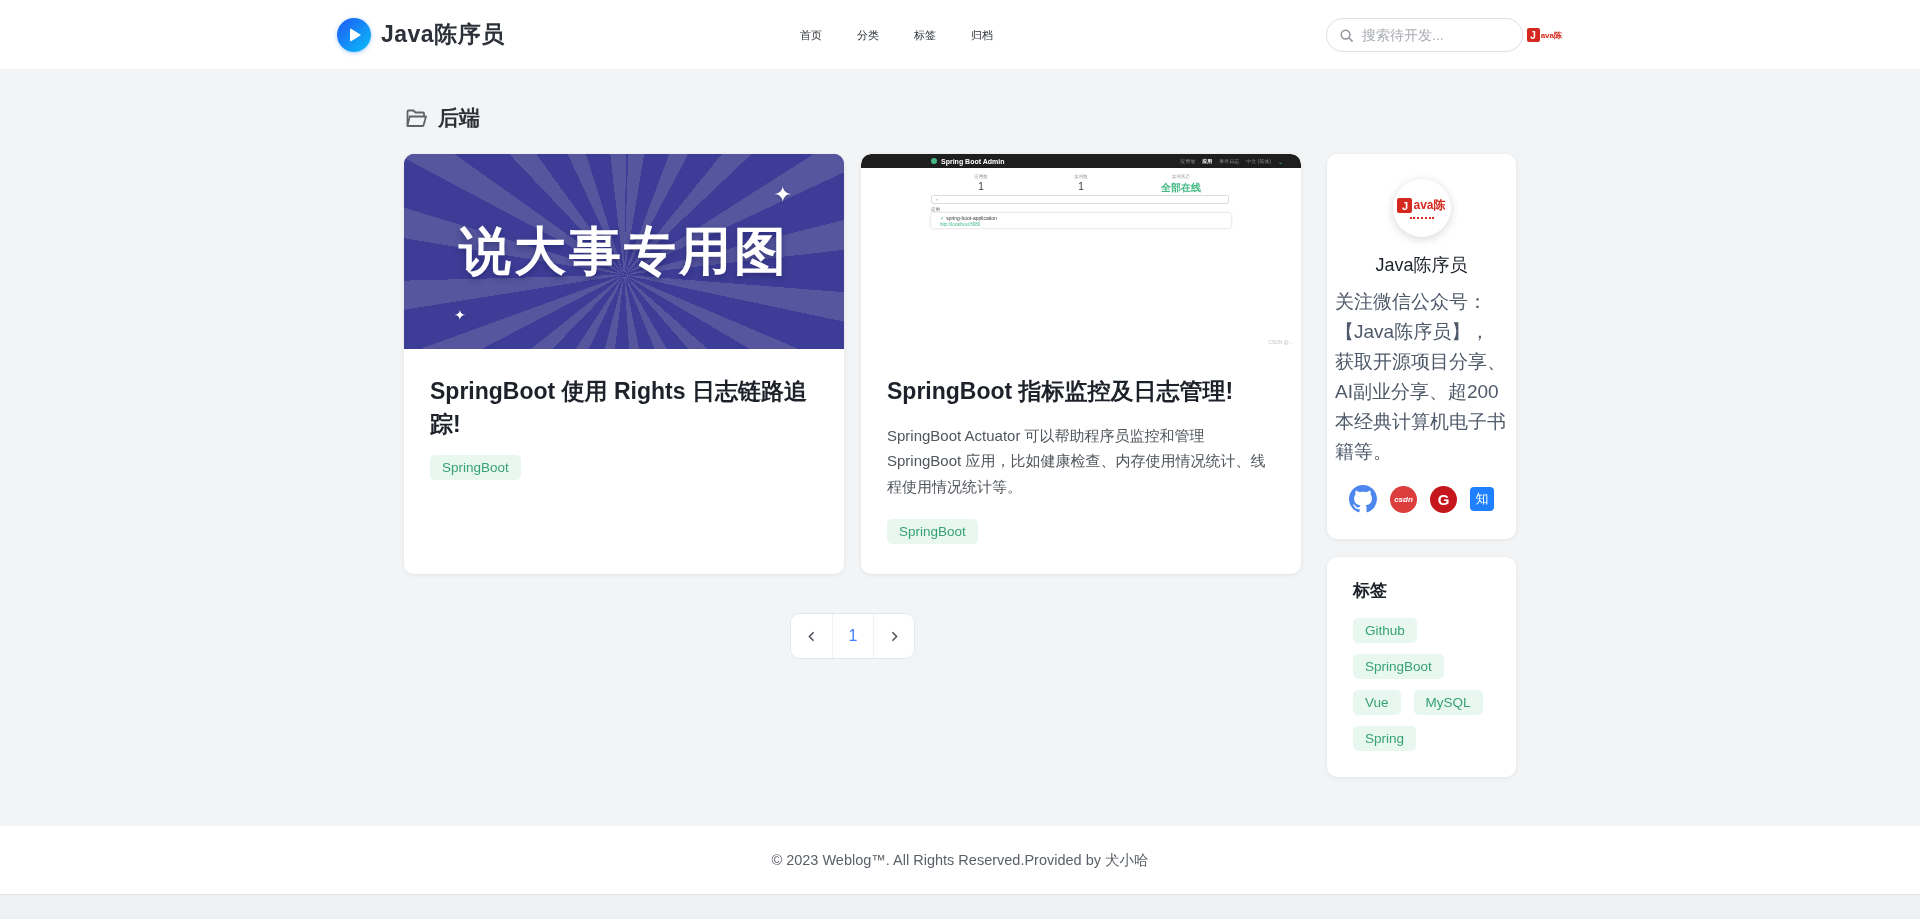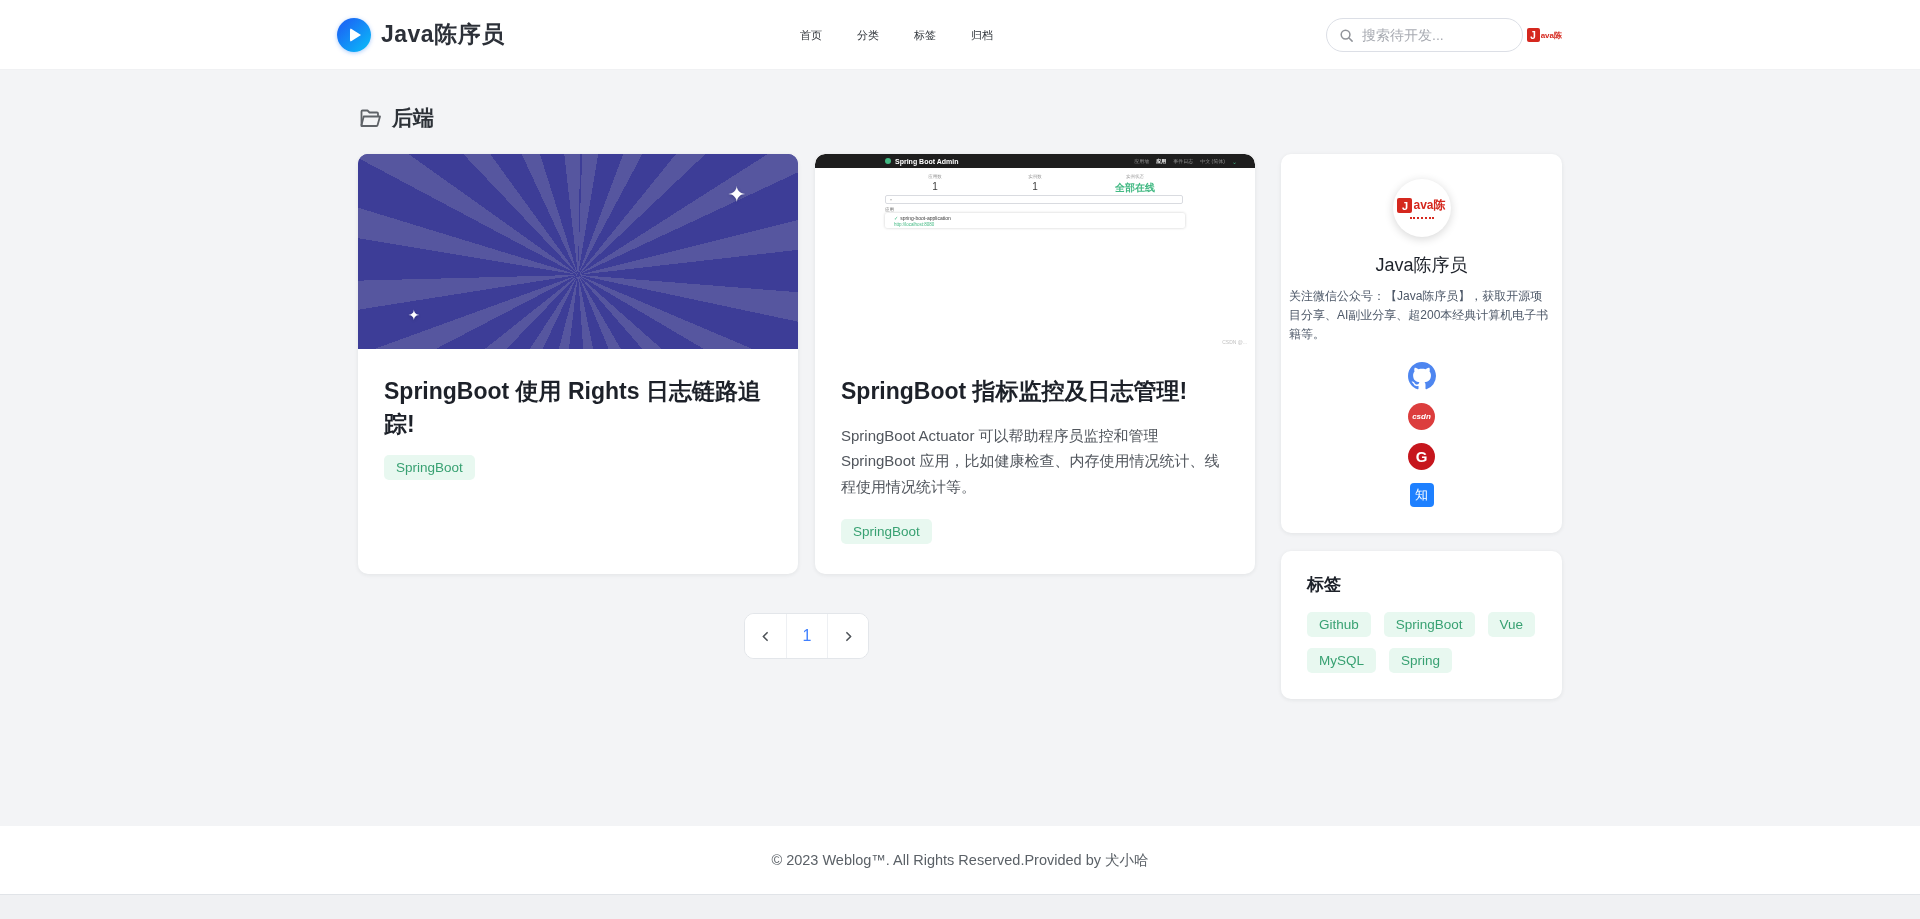--- a/index.html
+++ b/index.html
@@ -47,21 +47,21 @@
     display: flex; align-items: center; gap: 1px; cursor: pointer;
   }
   .mini-j {
     width: 13px; height: 14px; background: #d5281e; color: #fff; font-size: 10px; font-weight: 700;
     display: flex; align-items: center; justify-content: center; border-radius: 2px;
   }
   .mini-rest { color: #d5281e; font-size: 8px; font-weight: 700; }
 
   
   main { flex: 1; overflow: hidden; }
-  .container { width: 1204px; margin: 0 auto; padding-top: 26px; }
+  .container { width: 1112px; margin: 0 auto; padding-top: 26px; }
   .cat-head { display: flex; align-items: center; gap: 10px; margin: 8px 0 22px; }
   .cat-head h2 { font-size: 21px; font-weight: 700; color: #2d3238; }
   .content-row { display: flex; gap: 26px; align-items: flex-start; }
   .posts-col { width: 897px; }
   .posts-grid { display: grid; grid-template-columns: 440px 440px; gap: 17px; align-items: stretch; }
 
   .card {
     background: #fff; border-radius: 10px; overflow: hidden; cursor: pointer;
     box-shadow: 0 1px 4px rgba(31,35,41,.08);
     display: flex; flex-direction: column;
@@ -146,22 +146,22 @@
     display: flex; flex-direction: column; align-items: center; justify-content: center;
   }
   .avatar-row { display: flex; align-items: center; gap: 1px; }
   .avatar-j {
     width: 15px; height: 15px; background: #d5281e; color: #fff; font-size: 11px; font-weight: 700;
     display: flex; align-items: center; justify-content: center; border-radius: 2px;
   }
   .avatar-rest { color: #d5281e; font-size: 12px; font-weight: 700; }
   .avatar-sub { width: 24px; border-bottom: 2px dotted #d5281e; margin-top: 3px; }
   .profile-name { font-size: 18px; color: #1d2129; margin-top: 16px; }
-  .profile-bio { font-size: 12px; color: #4e5969; line-height: 1.58; margin-top: 10px; text-align: left; padding: 0 2px; }
-  .social-row { display: flex; justify-content: center; align-items: center; gap: 13px; margin-top: 18px; flex-direction: column; }
+  .profile-bio { font-size: 19px; color: #4e5969; line-height: 1.58; margin-top: 10px; text-align: left; padding: 0 2px; }
+  .social-row { display: flex; justify-content: center; align-items: center; gap: 13px; margin-top: 18px; }
   .icon-github { width: 28px; height: 28px; border-radius: 50%; background: #fff; display: flex; align-items: center; justify-content: center; cursor: pointer; }
   .icon-csdn {
     width: 27px; height: 27px; border-radius: 50%; background: #dc3d3d; color: #fff;
     font-size: 8px; font-weight: 700; font-style: italic;
     display: flex; align-items: center; justify-content: center; cursor: pointer;
   }
   .icon-gitee {
     width: 27px; height: 27px; border-radius: 50%; background: #c6161d; color: #fff;
     font-size: 15px; font-weight: 700; display: flex; align-items: center; justify-content: center; cursor: pointer;
   }
@@ -223,20 +223,21 @@
       </div>
 
       <div class="content-row">
         <section class="posts-col">
           <div class="posts-grid">
 
             <article class="card">
               <div class="cover cover-banner">
                 <span class="sparkle s1">✦</span>
                 <span class="sparkle s2">✦</span>
+                <span class="cover-text">说大事专用图</span>
               </div>
               <div class="card-body">
                 <h3 class="card-title">SpringBoot 使用 Rights 日志链路追踪!</h3>
                 <span class="tag">SpringBoot</span>
               </div>
             </article>
 
             <article class="card">
               <div class="cover cover-admin">
                 <div class="sba-bar">

